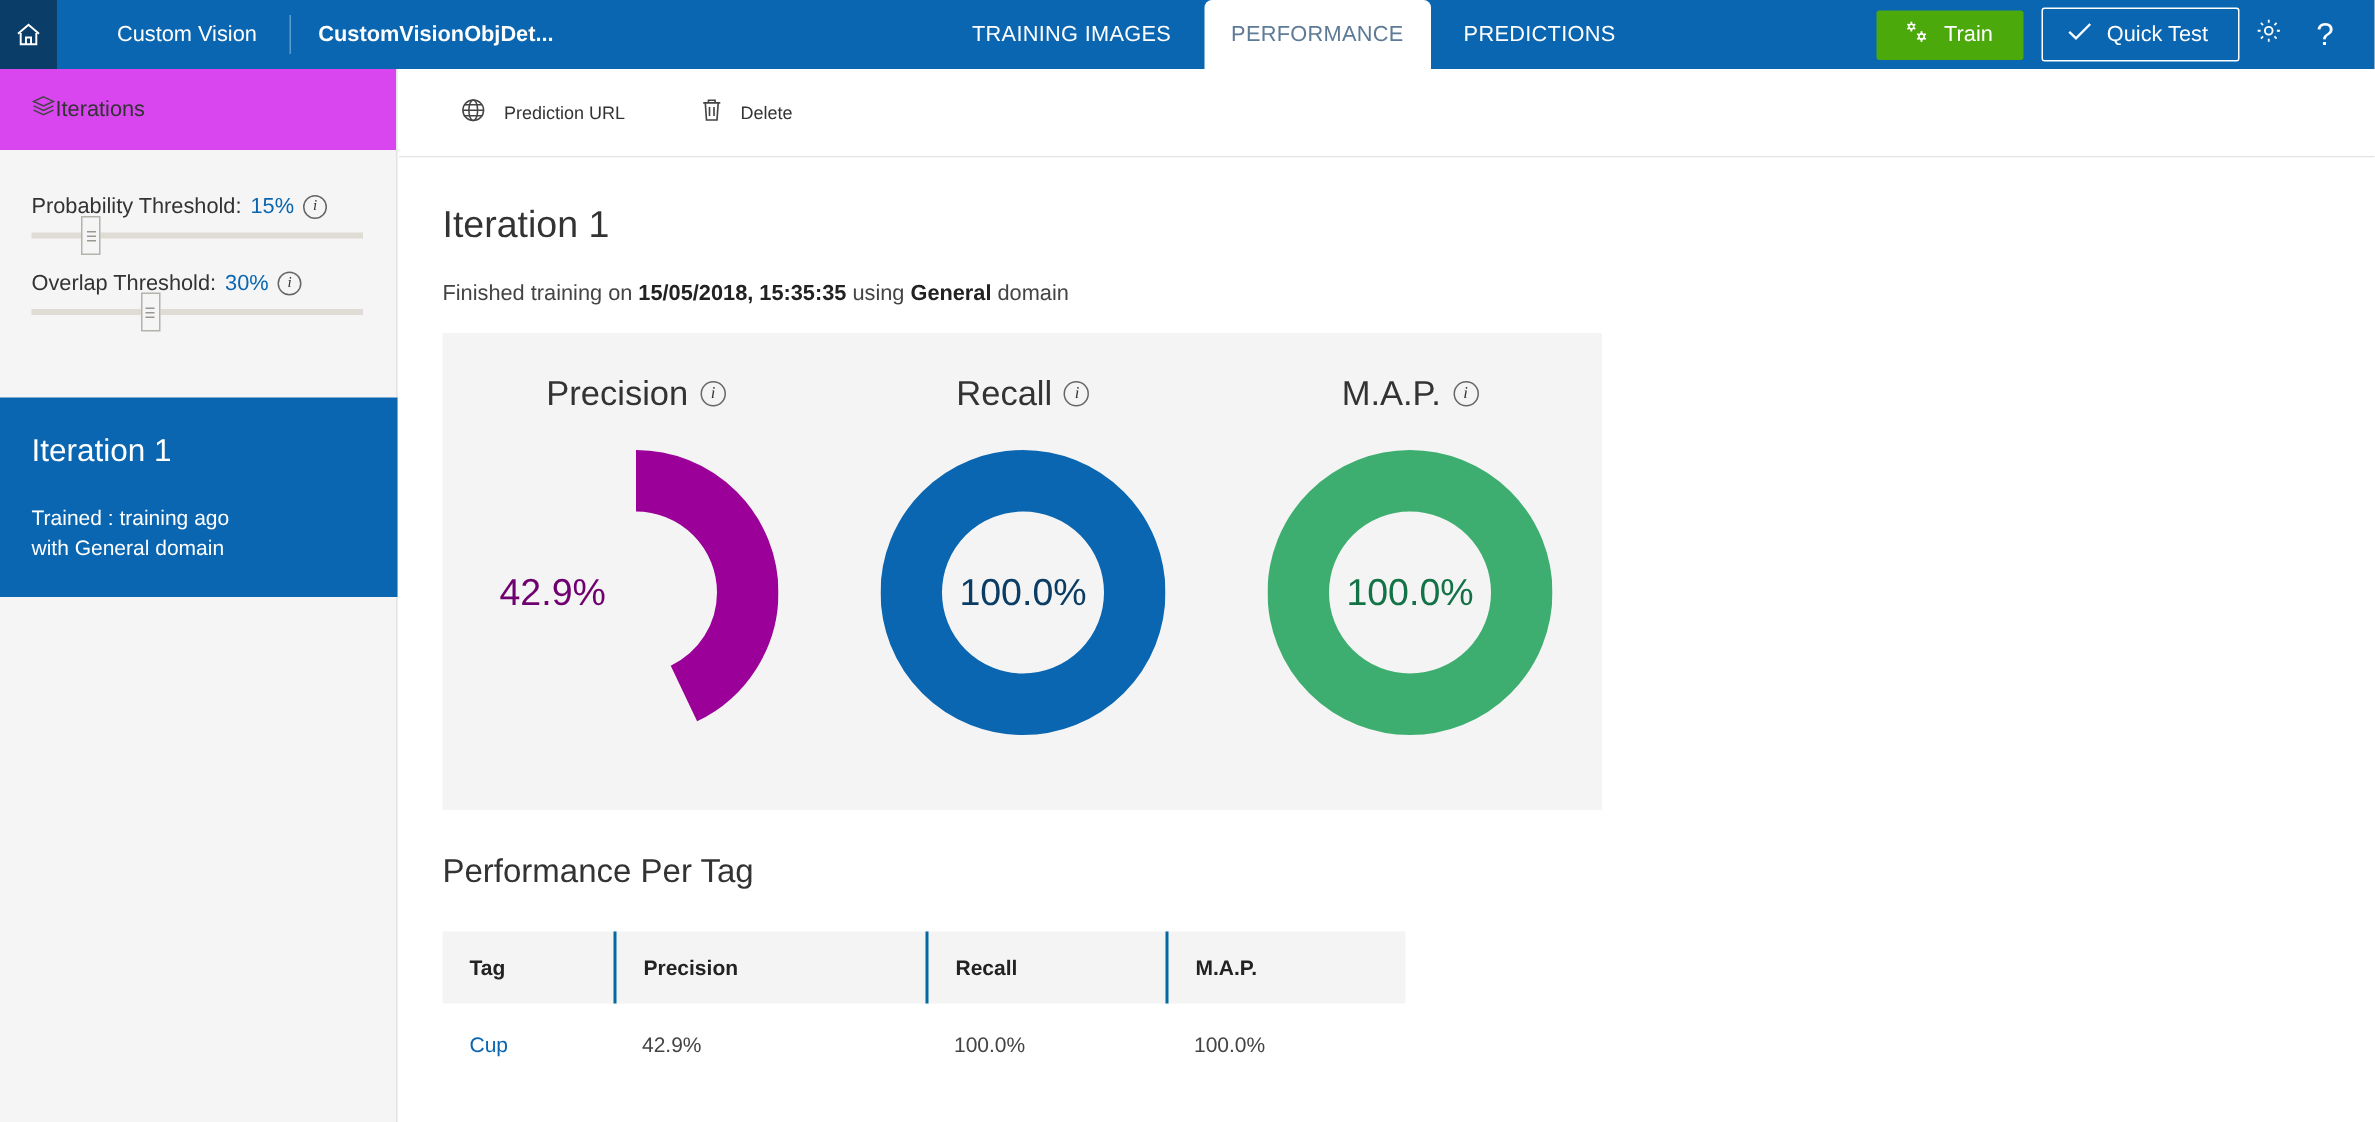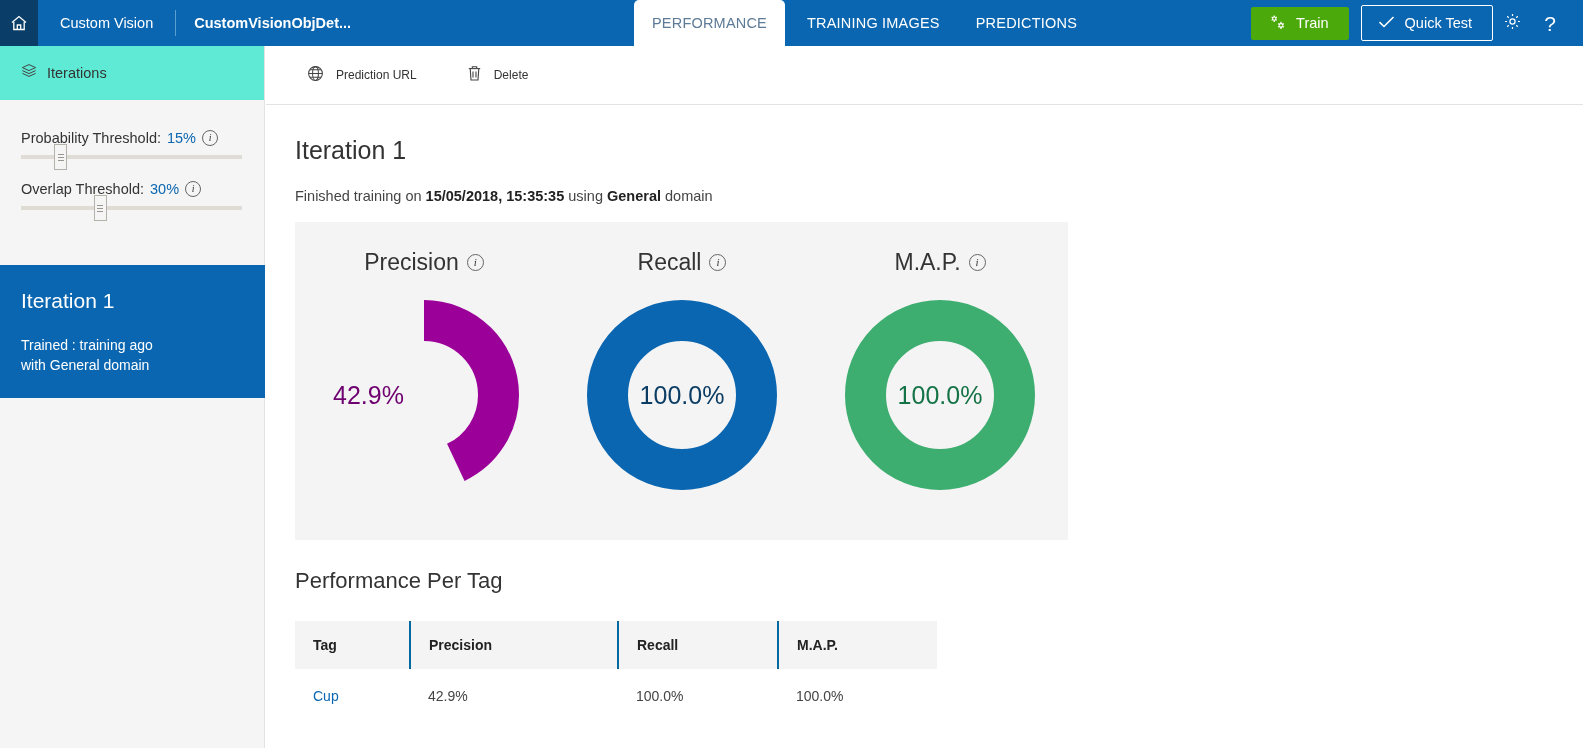--- a/index.html
+++ b/index.html
@@ -24,21 +24,21 @@
   .home-box {
     width: 38px; height: 46px;
     background: #0A3D67;
     display: flex; align-items: center; justify-content: center;
     cursor: pointer;
   }
   .home-box svg { display: block; }
   .brand {
     color: #ffffff;
     font-size: 14.5px;
-    padding-left: 22px;
+    padding-left: 40px;
     white-space: nowrap;
   }
   .brand-sep {
     width: 1px; height: 26px;
     background: #5a9ed0;
     margin: 0 18px 0 22px;
   }
   .project-name {
     color: #ffffff;
     font-size: 14.5px;
@@ -113,24 +113,23 @@
   
   .sidebar {
     position: absolute;
     left: 0; top: 46px;
     width: 265px; height: 702px;
     background: #F5F5F5;
     border-right: 1px solid #e3e3e3;
   }
   .sidebar-header {
     height: 54px;
-    background: #5eead4;
+    background: #d946ef;
     display: flex; align-items: center;
     padding-left: 21px;
-    gap: 10px;
   }
   .sidebar-header-label { font-size: 14.5px; color: #333; }
 
   .slider-group { padding: 30px 22px 0 21px; }
   .slider-label {
     font-size: 14.5px;
     color: #333;
     display: flex; align-items: center; gap: 6px;
     margin-bottom: 9px;
   }
@@ -329,22 +328,22 @@
         <path d="M4.8 9 V16.5 H15.2 V9"></path>
         <path d="M8.3 16.5 V12 H11.7 V16.5"></path>
       </svg>
     </span>
   </div>
   <div class="brand">Custom Vision</div>
   <div class="brand-sep"></div>
   <div class="project-name">CustomVisionObjDet...</div>
 
   <div class="tabs">
+    <div class="tab">TRAINING IMAGES</div>
     <div class="tab active">PERFORMANCE</div>
-    <div class="tab">TRAINING IMAGES</div>
     <div class="tab">PREDICTIONS</div>
   </div>
 
   <div class="topbar-right">
     <button class="btn-train">
       <span>
         <svg width="21" height="16" viewBox="0 0 21 16" fill="#ffffff">
           <path d="M7.2 4.1l-.9-.5.6-1 .9.5c.25-.2.53-.37.83-.48V1.5h1.2v1.12c.3.11.58.28.83.48l.9-.5.6 1-.9.5c.05.2.08.4.08.62s-.03.42-.08.62l.9.5-.6 1-.9-.5c-.25.2-.53.37-.83.48V8h-1.2V6.82c-.3-.11-.58-.28-.83-.48l-.9.5-.6-1 .9-.5A2.5 2.5 0 0 1 7.1 4.72c0-.22.03-.42.1-.62z"></path>
           <circle cx="9.25" cy="4.72" r="1.1" fill="#4CA90C"></circle>
           <path d="M13.8 10.7l-.95-.55.65-1.1.95.55c.27-.22.57-.4.9-.52V7.85h1.3v1.23c.33.12.63.3.9.52l.95-.55.65 1.1-.95.55c.06.21.09.44.09.67s-.03.46-.09.67l.95.55-.65 1.1-.95-.55c-.27.22-.57.4-.9.52v1.23h-1.3v-1.23a2.9 2.9 0 0 1-.9-.52l-.95.55-.65-1.1.95-.55a2.7 2.7 0 0 1 0-1.34z"></path>

